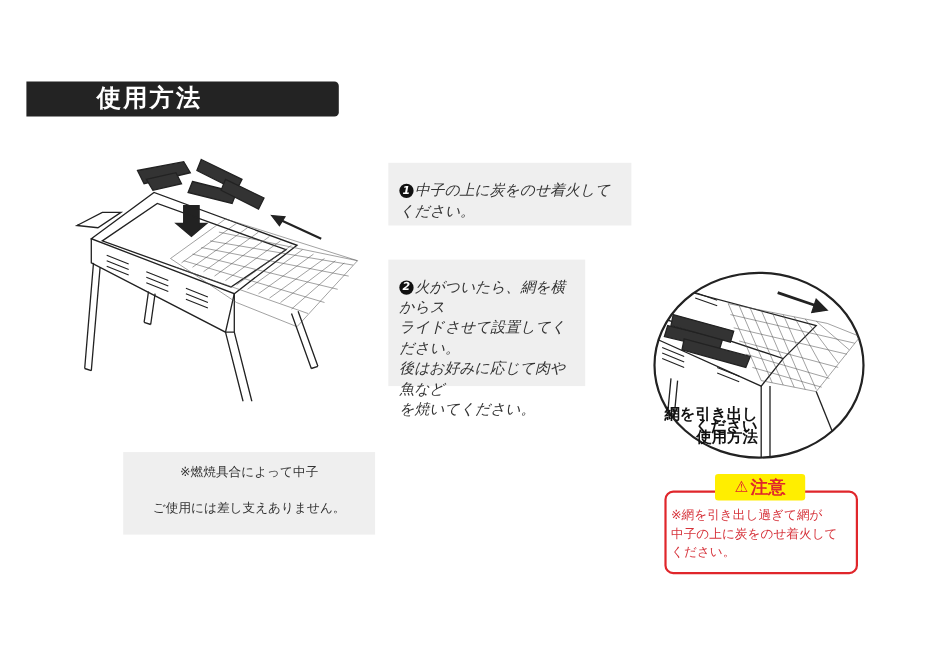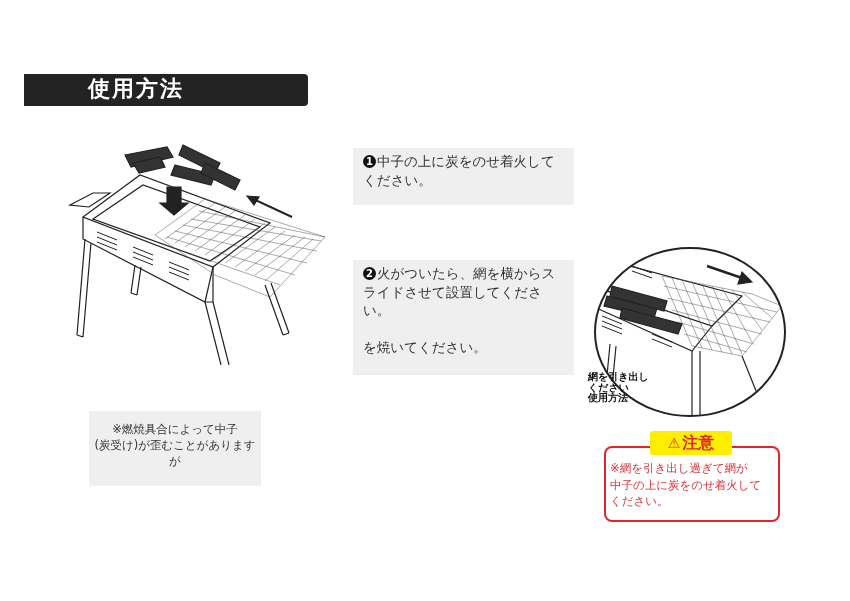--- a/index.html
+++ b/index.html
@@ -15,40 +15,40 @@
       display: flex; align-items: flex-start; justify-content: center;
     }
     .title-text {
       color: #ffffff; font-size: 22px; font-weight: bold; letter-spacing: 2px;
       margin-left: -60px;
     }
     .grill-illust { position: absolute; left: 55px; top: 135px; width: 290px; height: 230px; }
     .step-box {
       position: absolute; background: #efefef;
       font-size: 13.5px; line-height: 18.5px; color: #333;
-      padding: 4px 10px; box-sizing: border-box;
+      padding: 16px 10px; box-sizing: border-box; font-style: italic;
     }
     .step1 { left: 353px; top: 148px; width: 221px; height: 57px; }
-    .step2 { left: 353px; top: 236px; width: 221px; height: 115px; margin-top: 24px; }
+    .step2 { left: 353px; top: 236px; width: 179px; height: 115px; }
     .step-num {
       display: inline-block; width: 13px; height: 13px; border-radius: 50%;
       background: #111; color: #fff; font-size: 10px; line-height: 13px;
       text-align: center; font-weight: bold; vertical-align: 1px; margin-right: 1px;
     }
     .note-box {
-      position: absolute; left: 89px; top: 411px; width: 172px; height: 75px;
+      position: absolute; left: 112px; top: 411px; width: 229px; height: 75px;
       background: #efefef; font-size: 11.5px; line-height: 16px; color: #333;
       text-align: center; padding-top: 10px; box-sizing: border-box;
     }
     .circle-illust {
       position: absolute; left: 592px; top: 246px; width: 196px; height: 172px;
     }
     .zoom-caption {
-      position: absolute; left: 588px; top: 372px; font-size: 10px; line-height: 10.5px;
-      font-weight: bold; color: #111; text-align: left;
+      position: absolute; left: 604px; top: 372px; font-size: 14px; line-height: 10.5px;
+      font-weight: bold; color: #111; text-align: right;
     }
     .caution-box {
       position: absolute; left: 604px; top: 446px; width: 176px; height: 76px;
       border: 2px solid #e0262b; border-radius: 8px; box-sizing: border-box;
     }
     .caution-badge {
       position: absolute; left: 650px; top: 431px; width: 82px; height: 24px;
       background: #ffee00; border-radius: 3px;
       display: flex; align-items: center; justify-content: center;
       color: #e0262b; font-weight: bold; font-size: 16px;
@@ -109,27 +109,28 @@
 </svg>
 
 <div class="step-box step1">
   <span class="step-num">1</span><span>中子の上に炭をのせ着火して</span><br>
   <span>ください。</span>
 </div>
 
 <div class="step-box step2">
   <span class="step-num">2</span><span>火がついたら、網を横からス</span><br>
   <span>ライドさせて設置してください。</span><br>
-  <br>
+  <span>後はお好みに応じて肉や魚など</span><br>
   <span>を焼いてください。</span>
 </div>
 
 <div class="note-box">
   <span>※燃焼具合によって中子</span><br>
-  <span>(炭受け)が歪むことがありますが</span><br>
+  <br>
+  <span>ご使用には差し支えありません。</span>
 </div>
 
 <svg class="circle-illust" viewBox="0 0 196 172" fill="none" stroke="#222" stroke-width="1.2">
   <defs>
     <clipPath id="cclip">
         <ellipse cx="98" cy="86" rx="95" ry="84"></ellipse>
       </clipPath>
   </defs>
   <ellipse cx="98" cy="86" rx="95" ry="84" stroke-width="2"></ellipse>
   <g clip-path="url(#cclip)">

